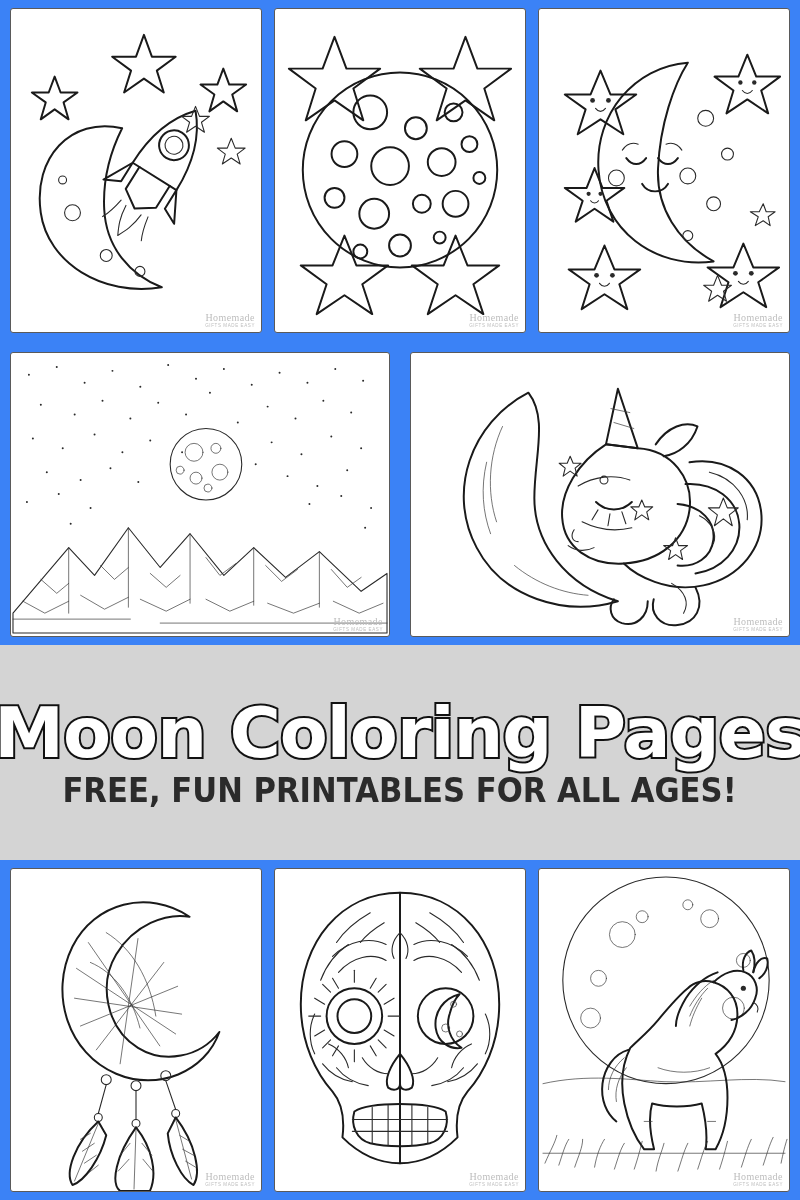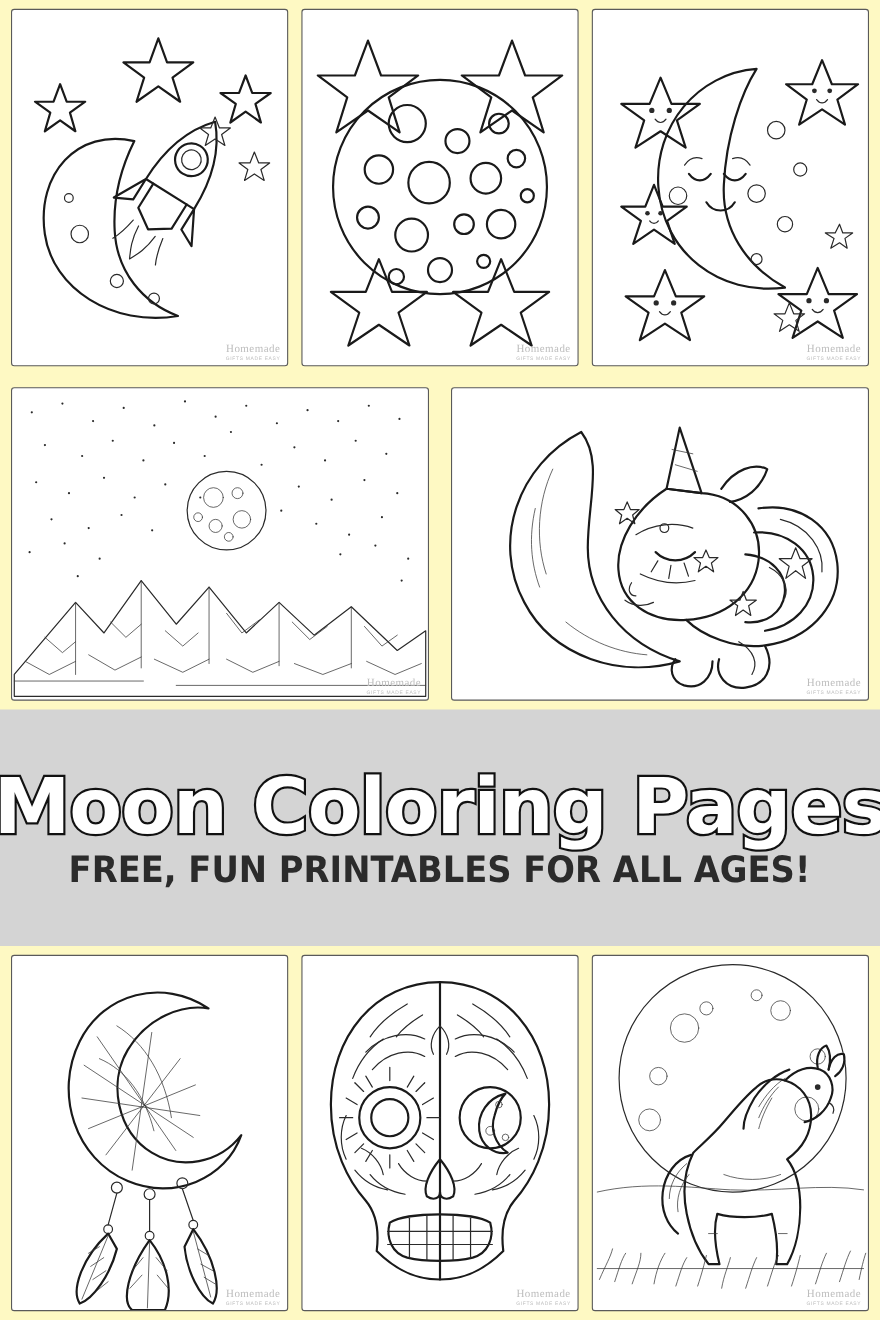--- a/index.html
+++ b/index.html
@@ -7,21 +7,21 @@
     margin: 0; padding: 0;
     width: 800px; height: 1200px;
     background: #ffffff;
     font-family: "Liberation Sans", sans-serif;
     overflow: hidden;
   }
   .collage {
     position: relative;
     width: 800px;
     height: 1200px;
-    background: #fef9c3;
+    background: #3b82f6;
   }
 
   
   .thumb {
     position: absolute;
     background: #ffffff;
     border: 1px solid #5a5a5a;
     border-radius: 3px;
     overflow: hidden;
   }

